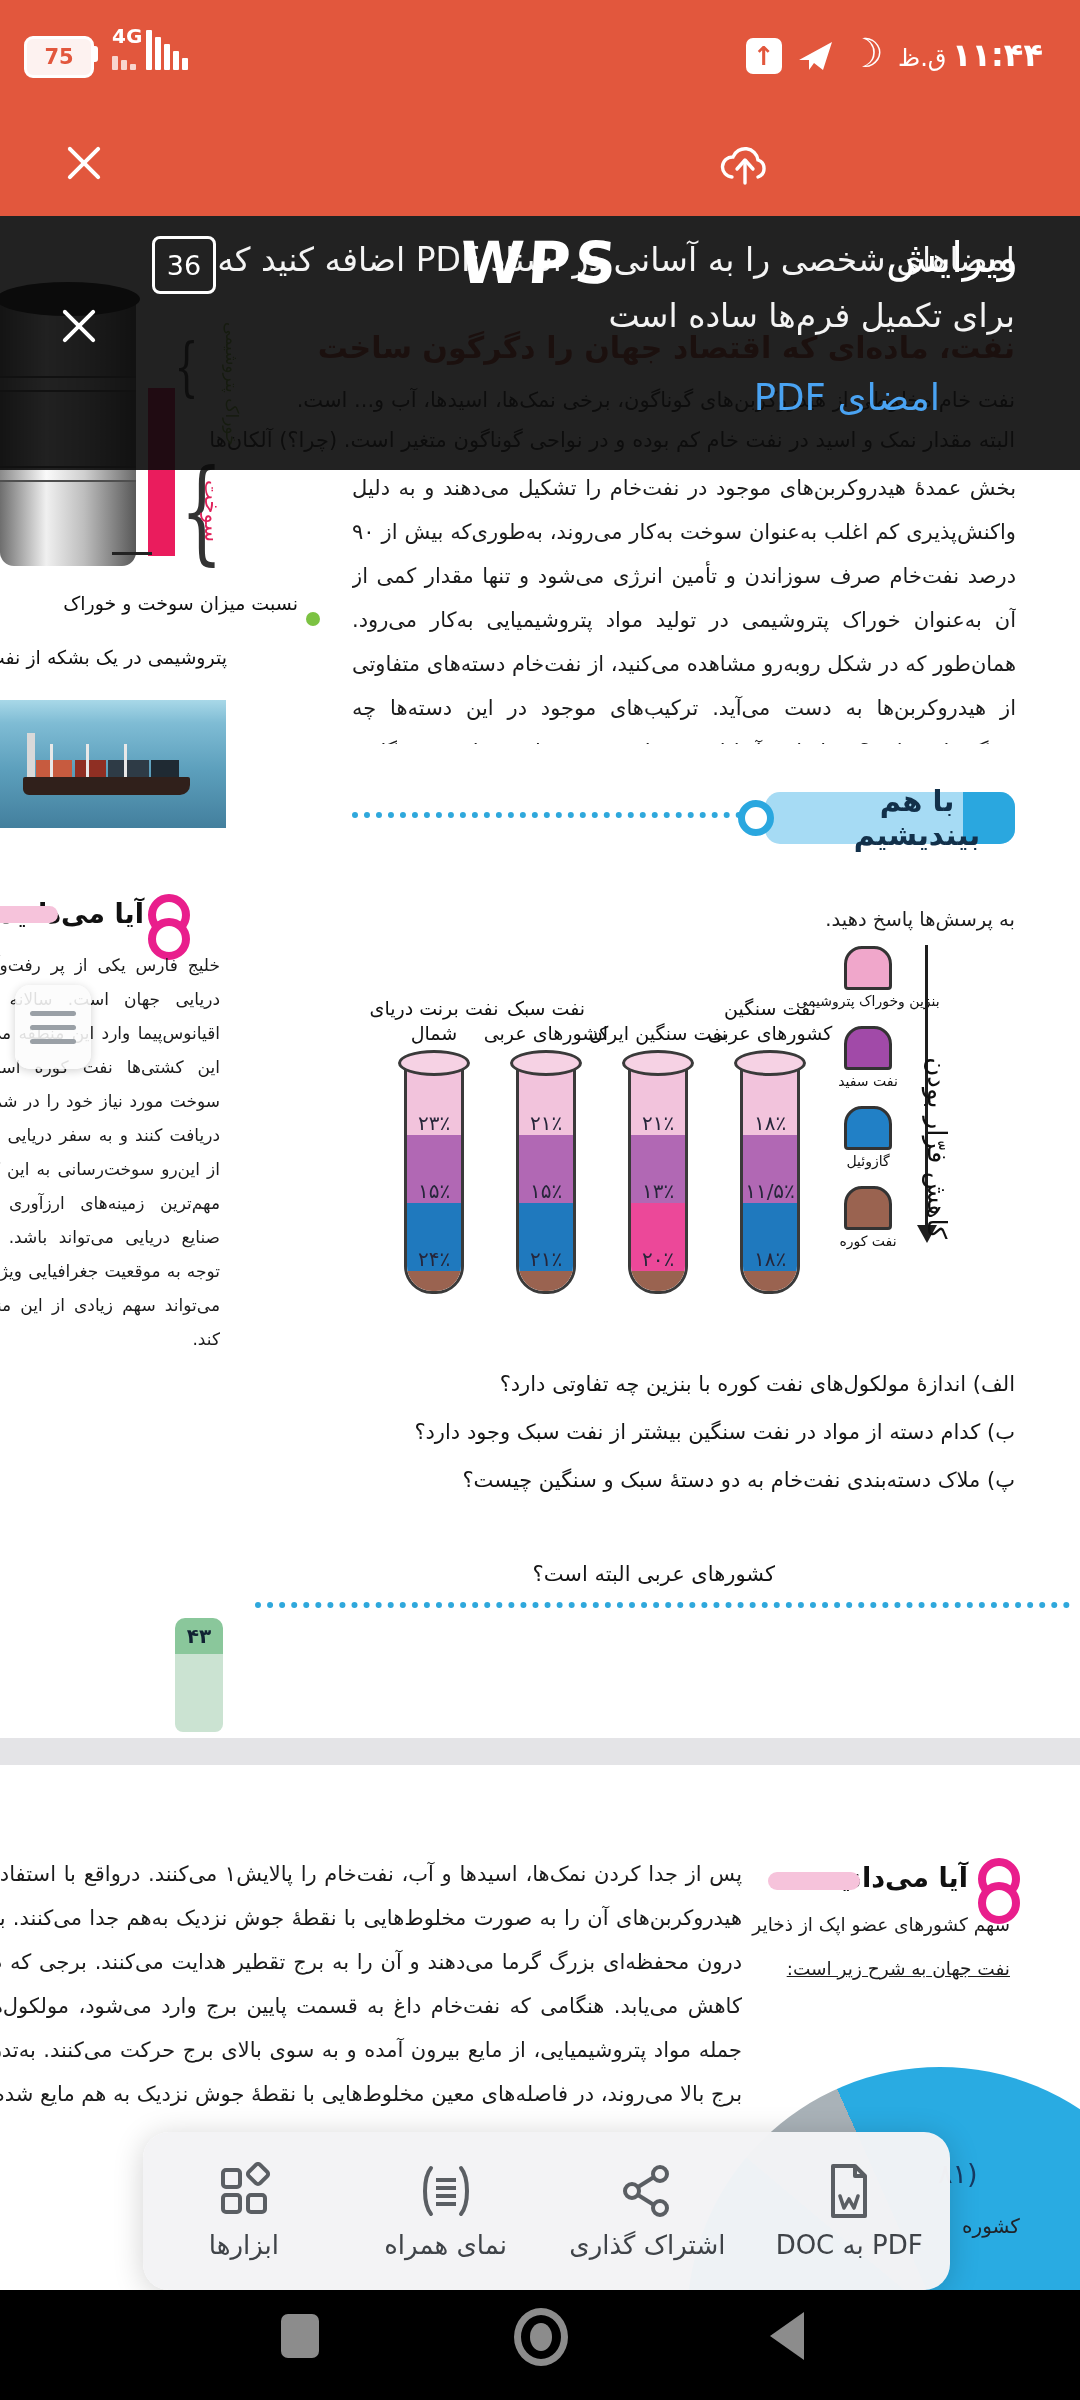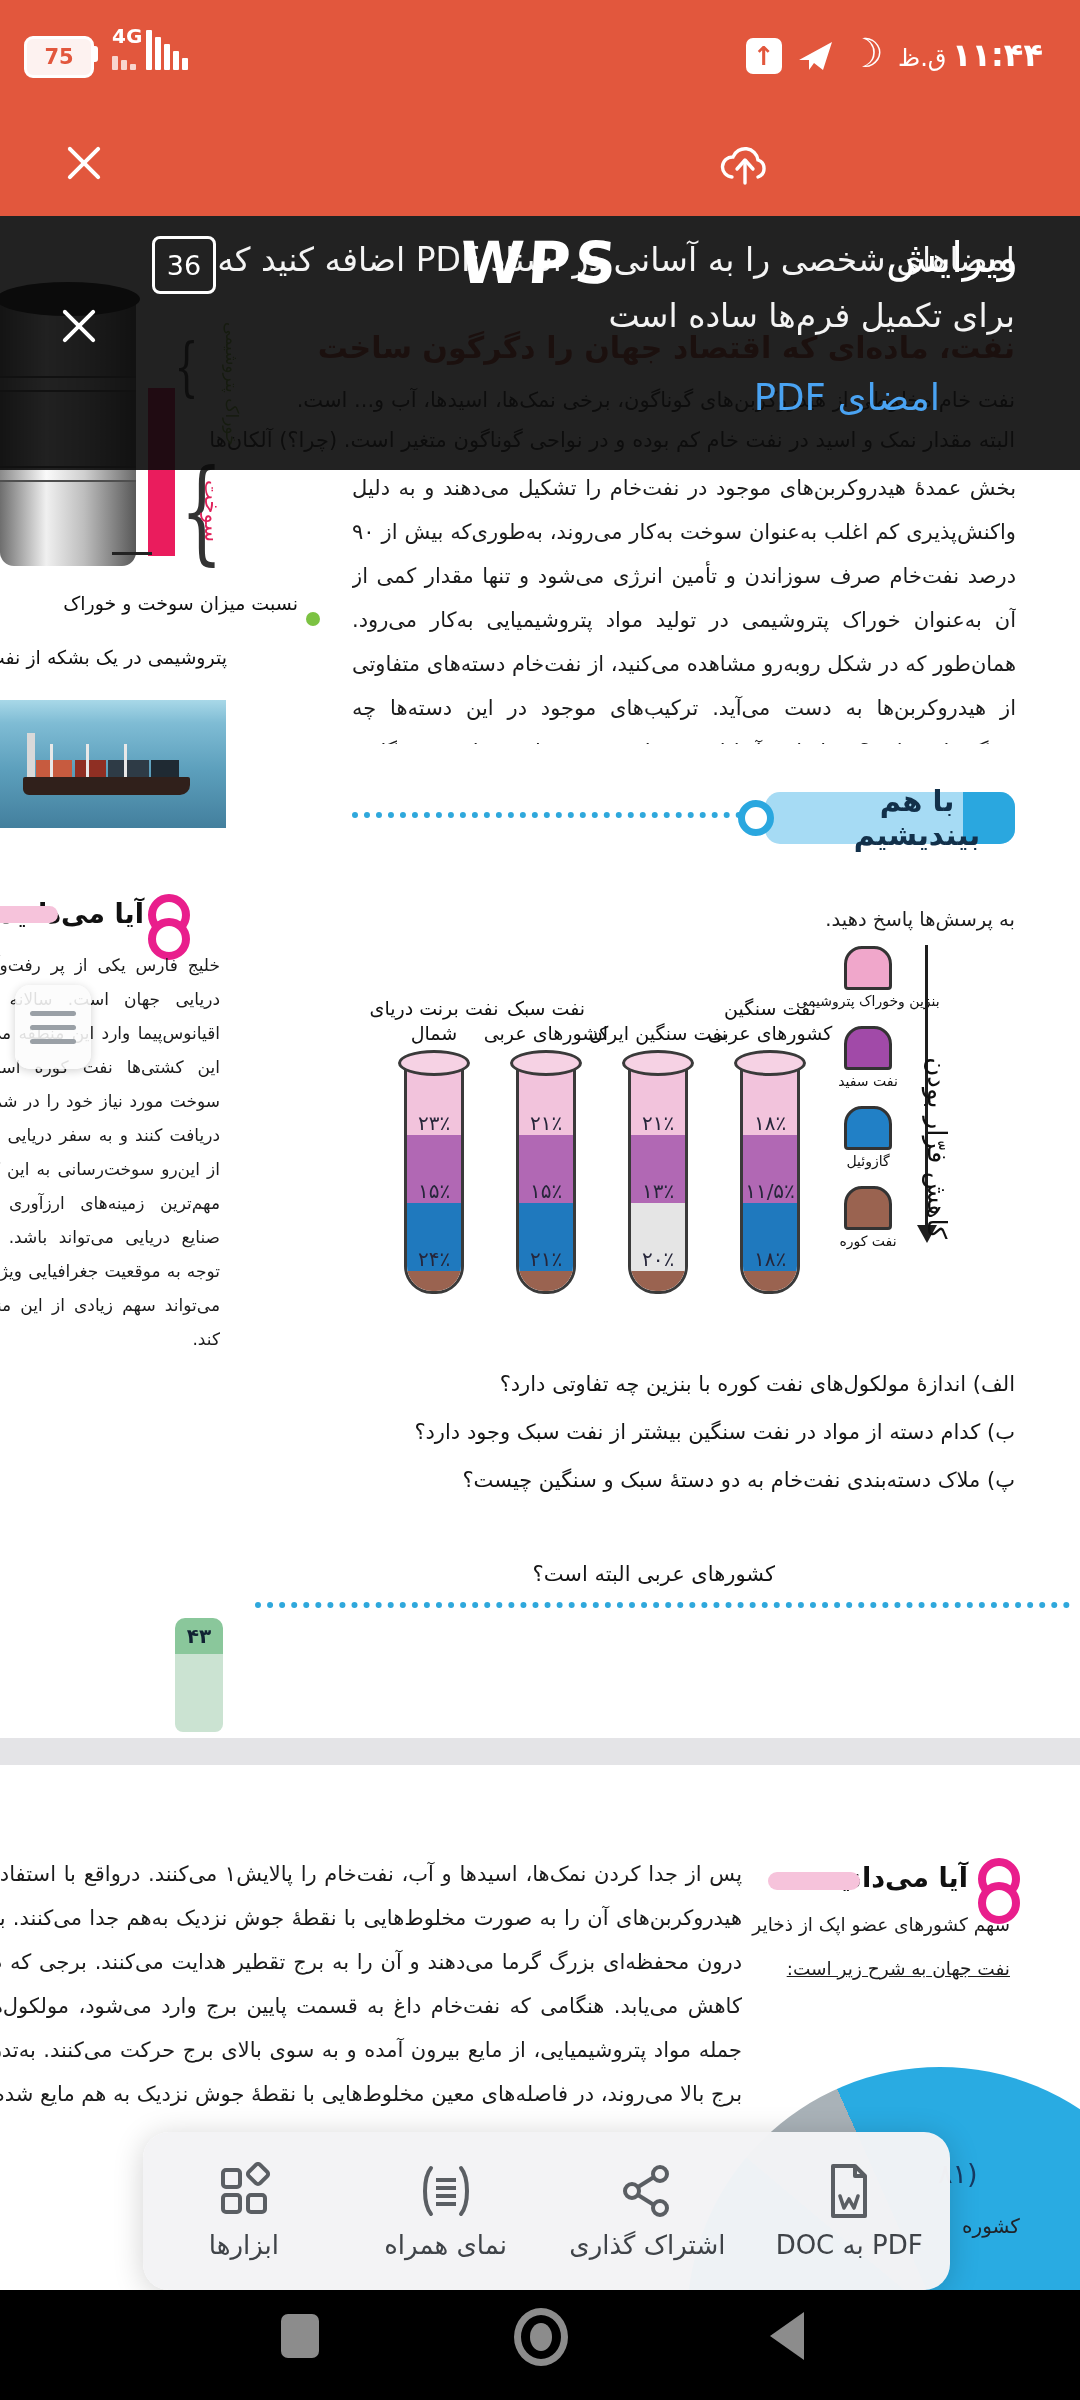--- a/index.html
+++ b/index.html
@@ -243,21 +243,21 @@
           <div class="tube-label-line">نفت سنگین ایران</div>
         </div>
         <div class="tube-rim"></div>
         <div class="tube-body">
           <div class="tube-seg" style="flex-grow: 21; background: rgb(242, 195, 220);">
             <span>۲۱٪</span>
           </div>
           <div class="tube-seg" style="flex-grow: 13; background: rgb(177, 104, 180);">
             <span>۱۳٪</span>
           </div>
-          <div class="tube-seg" style="flex-grow: 20; background: #e5e5e5;">
+          <div class="tube-seg" style="flex-grow: 20; background: #ec4899;">
             <span>۲۰٪</span>
           </div>
           <div class="tube-seg" style="flex-grow: 46; background: rgb(154, 99, 80);">
             <span>۴۶٪</span>
           </div>
         </div>
       </div>
       <div class="tube-column">
         <div class="tube-labels">
           <div class="tube-label-line">نفت سنگین</div>

